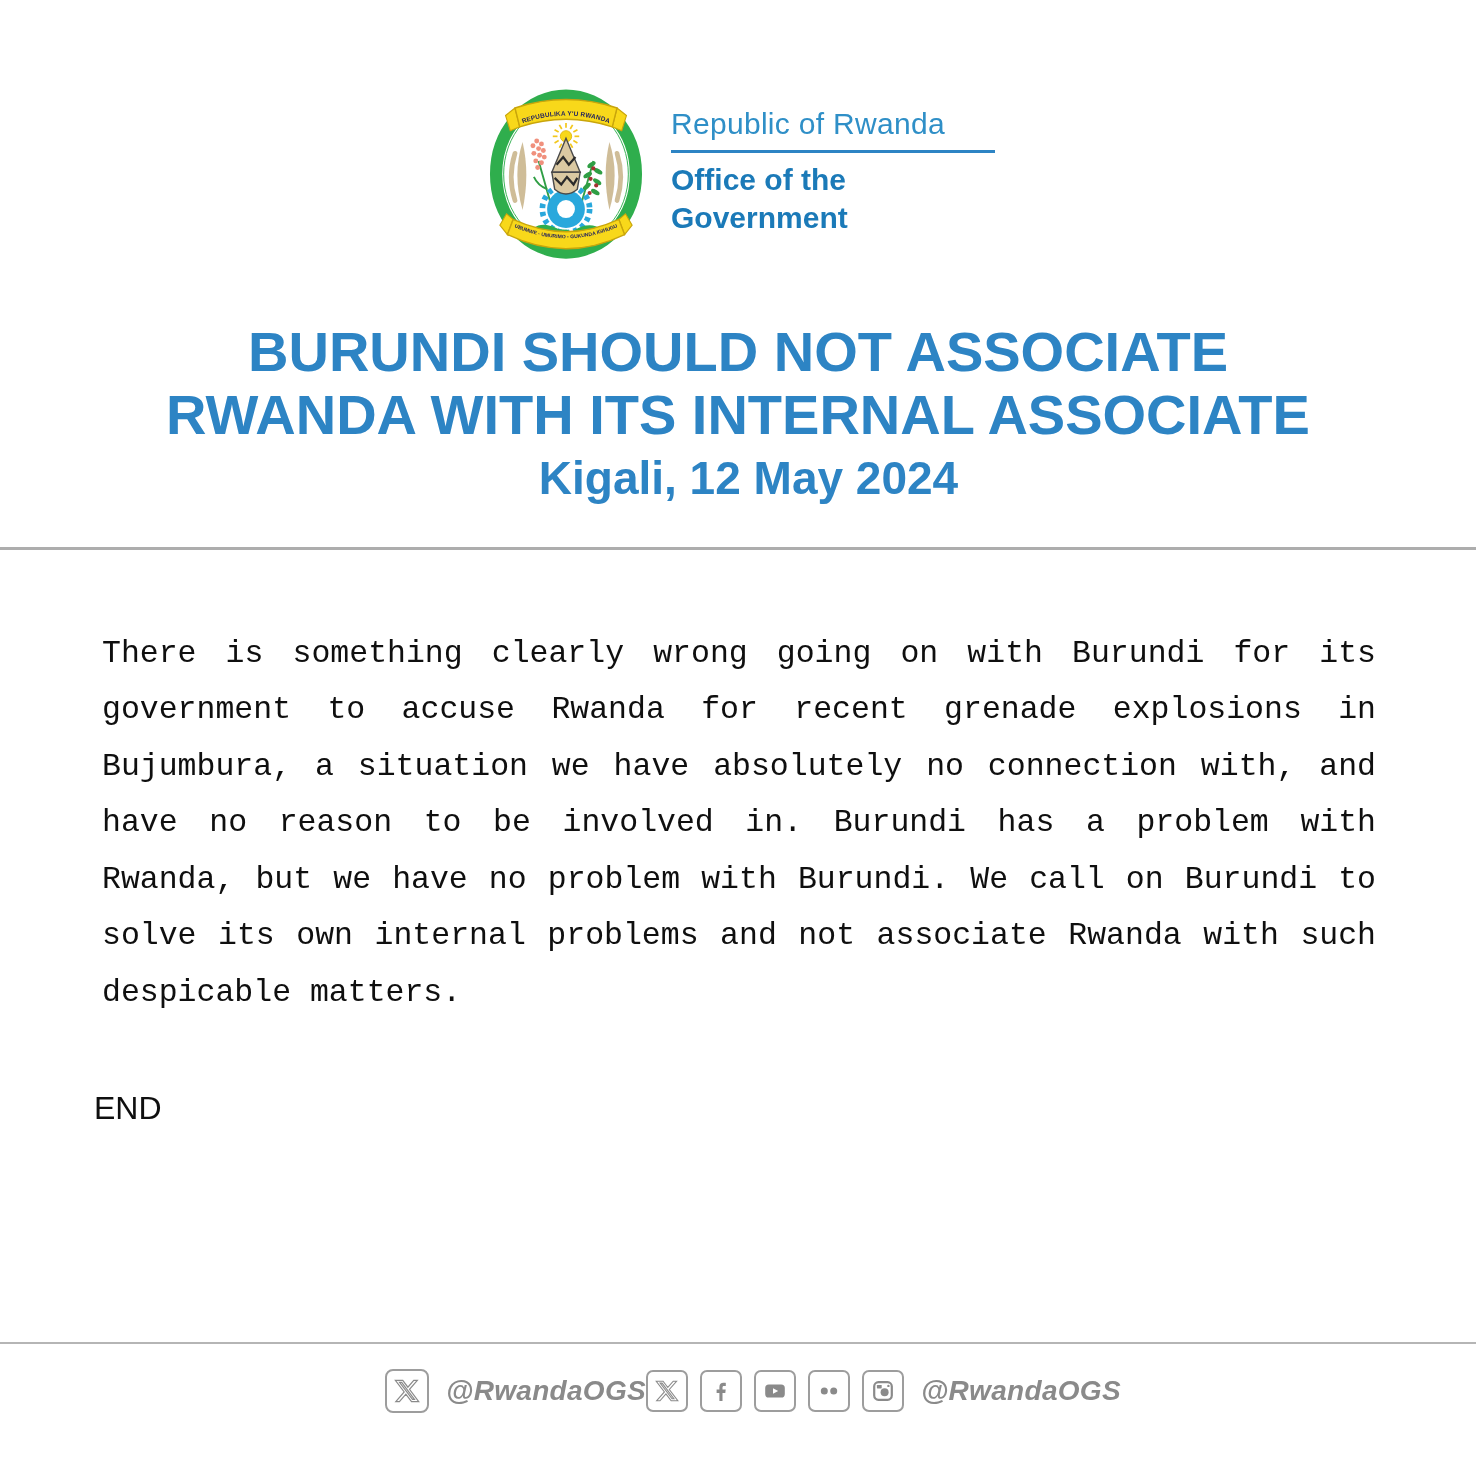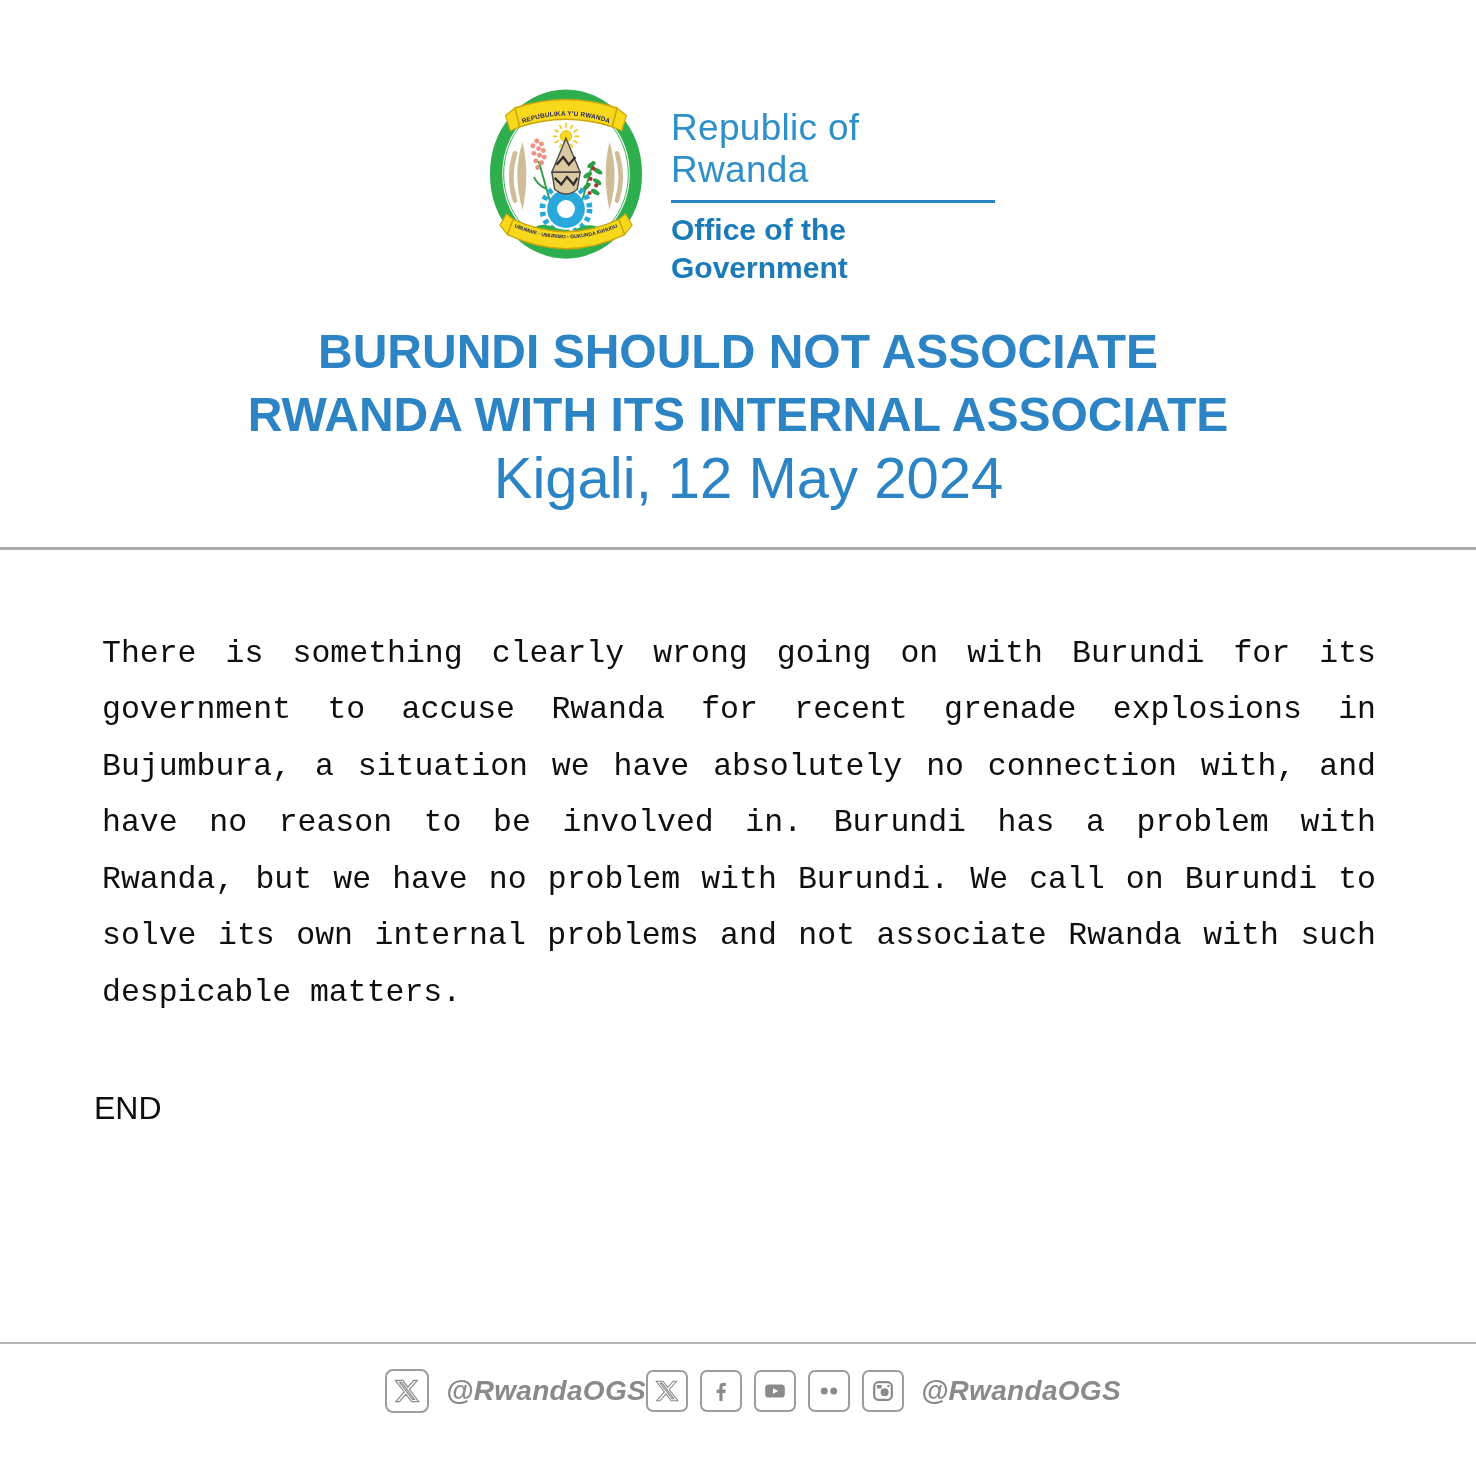--- a/index.html
+++ b/index.html
@@ -6,29 +6,29 @@
   .page {
     position:relative; width:1476px; height:1464px; background:#ffffff;
     font-family:"Liberation Sans", sans-serif; overflow:hidden;
   }
 
   
   .header { position:absolute; top:83px; left:0; width:100%;
     display:flex; justify-content:center; align-items:flex-start; gap:20px; }
   .logo-svg { width:170px; height:186px; display:block; }
   .header-text { padding-top:24px; width:324px; }
-  .republic { font-size:37px; color:#2f8fc7; letter-spacing:.3px; }
+  .republic { font-size:30px; color:#2f8fc7; letter-spacing:.3px; }
   .rule { border-bottom:3px solid #2d84c4; margin:9px 0 8px 0; width:100%; }
   .office { font-size:30px; font-weight:bold; color:#1b7ab8; line-height:1.25; }
 
   
   .title-block { position:absolute; top:320px; left:0; width:100%;
     text-align:center; color:#2d84c4; }
-  .headline { font-size:48px; font-weight:bold; line-height:63px; margin:0; }
-  .dateline { font-size:58px; font-weight:normal; line-height:60px; margin-top:2px;margin-left:21px; }
+  .headline { font-size:56px; font-weight:bold; line-height:63px; margin:0; }
+  .dateline { font-size:46px; font-weight:bold; line-height:60px; margin-top:2px;margin-left:21px; }
 
   .divider-1 { position:absolute; top:547px; left:0; width:100%; height:3px; background:#adadad; }
 
   
   .body-copy { position:absolute; top:594px; left:102px; width:1274px;
     font-size:31.5px; line-height:56.5px; color:#0f0f0f;
     text-align:justify; text-justify:inter-word;font-family:Liberation Mono, monospace; }
   .end-label { position:absolute; top:1090px; left:94px; font-size:32px; color:#0f0f0f; }
 
   

